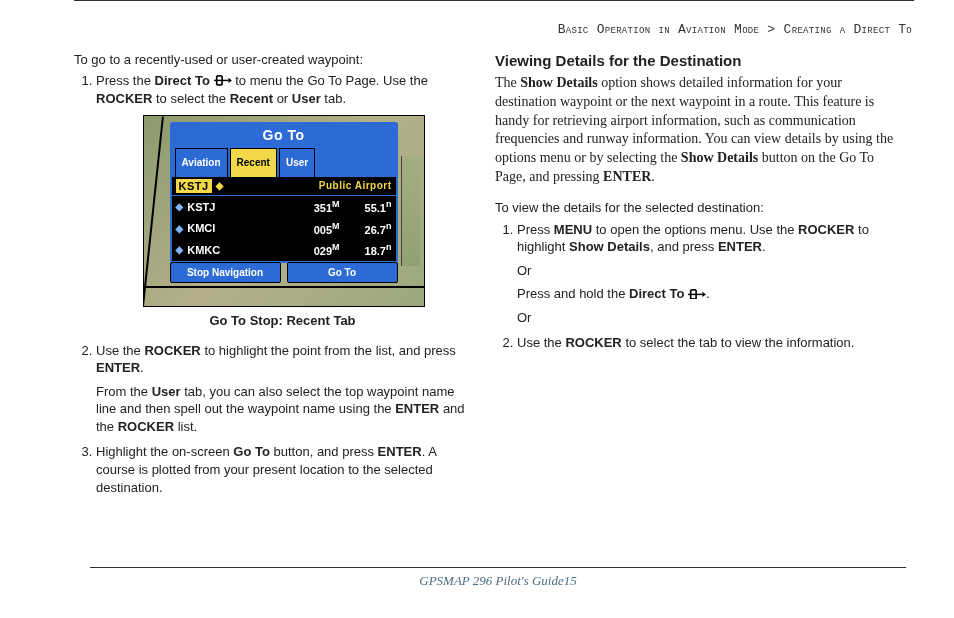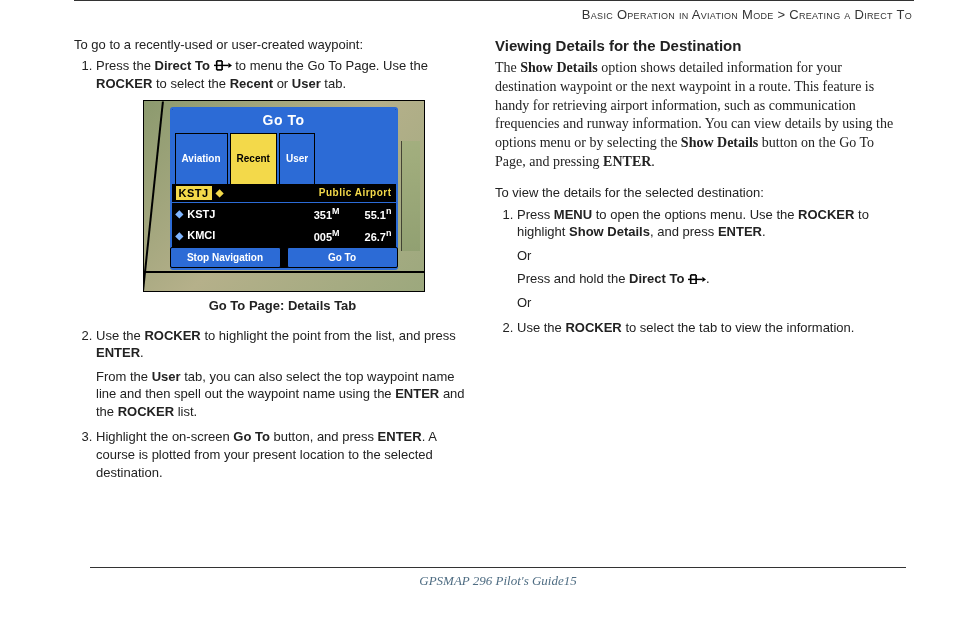--- a/index.html
+++ b/index.html
@@ -20,26 +20,26 @@
     box-sizing: border-box;
     position: absolute;
     left: 74px;
     top: 0;
     width: 840px;
     height: 618px;
     border-top: 1px solid #333;
   }
   .breadcrumb {
     text-align: right;
-    font-family: Liberation Sans, sans-serif;
+    font-family: Liberation Mono, monospace;
     font-variant: small-caps;
     letter-spacing: 0.3px;
     font-size: 13px;
     color: #333;
-    padding: 5px 2px 12px 0;
+    padding: 20px 2px 12px 0;
   }
   .columns {
     display: flex;
     gap: 26px;
   }
   .col {
     width: 50%;
   }
   .col-left  { flex: 0 0 395px; }
   .col-right { flex: 1 1 auto; padding-right:8px; }
@@ -136,21 +136,21 @@
   }
   .gps .tabs {
     background: #2c6bd6;
     display: flex;
     gap: 2px;
     padding: 1px 3px 0 3px;
   }
   .gps .tab {
     font-size: 10px;
     font-weight: bold;
-    padding: 18px 6px;
+    padding: 7px 6px;
     border: 1px solid #000;
     border-bottom: none;
     background: #2c6bd6;
     color: #fff;
   }
   .gps .tab.active {
     background: #f3d94a;
     color: #000;
   }
   .gps .body {
@@ -285,21 +285,21 @@
                     <span class="v1"><span>029</span><span class="deg">M</span></span>
                     <span class="v2"><span>18.7</span><span class="nm">n</span></span>
                   </div>
                 </div>
               </div>
               <div class="buttons">
                 <div class="btn">Stop Navigation</div>
                 <div class="btn">Go To</div>
               </div>
             </div>
-            <div class="caption">Go To Page: Details Tab</div>
+            <div class="caption">Go To Stop: Recent Tab</div>
           </div>
         </li>
 
         <li>
           <span>Use the </span><b>ROCKER</b><span> to highlight the point from the list, and press </span><b>ENTER</b><span>.</span>
           <div class="sub">
             <span>From the </span><b>User</b><span> tab, you can also select the top waypoint name line and then spell out the waypoint name using the </span><b>ENTER</b><span> and the </span><b>ROCKER</b><span> list.</span>
           </div>
         </li>
 

